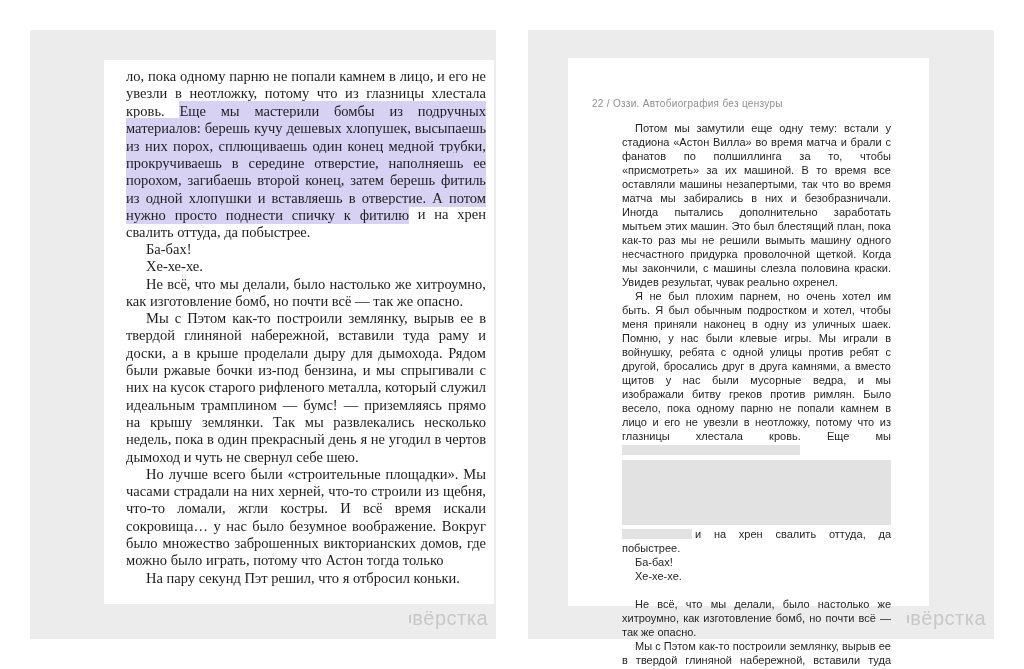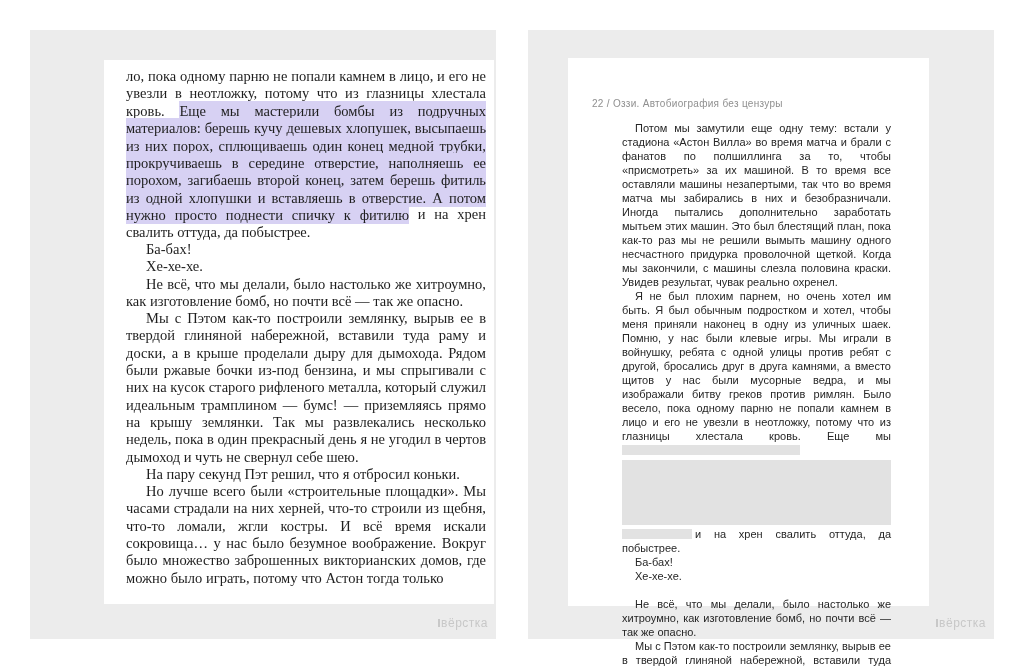--- a/index.html
+++ b/index.html
@@ -83,21 +83,21 @@
     height: 65px;
     margin: 3px 0 2px 0;
   }
 
   
   .watermark {
     position: absolute;
     right: 8px; bottom: 9px;
     display: flex; align-items: center;
     color: #c8c8c8;
-    font-size: 12px;
+    font-size: 20px;
     letter-spacing: 0.5px;
     user-select: none;
   }
   .wm-bar {
     display: inline-block;
     width: 2px; height: 8px;
     background: #c8c8c8;
     margin-right: 1px;
   }
 </style>
@@ -107,22 +107,22 @@
 <div class="stage">
 
   <div class="panel left">
     <div class="page-card card-left">
       <div class="serif-text">
         <p class="no-indent"><span>ло, пока одному парню не попали камнем в лицо, и его не увезли в неотложку, потому что из глазницы хлестала кровь. </span><span class="hl">Еще мы мастерили бомбы из подручных материалов: берешь кучу дешевых хлопушек, высыпаешь из них порох, сплющиваешь один конец медной трубки, прокручиваешь в середине отверстие, наполняешь ее порохом, загибаешь второй конец, затем берешь фитиль из одной хлопушки и вставляешь в отверстие. А потом нужно просто поднести спичку к фитилю</span><span> и на хрен свалить оттуда, да побыстрее.</span></p>
         <p class="italic">Ба-бах!</p>
         <p>Хе-хе-хе.</p>
         <p>Не всё, что мы делали, было настолько же хитроумно, как изготовление бомб, но почти всё — так же опасно.</p>
         <p>Мы с Пэтом как-то построили землянку, вырыв ее в твердой глиняной набережной, вставили туда раму и доски, а в крыше проделали дыру для дымохода. Рядом были ржавые бочки из-под бензина, и мы спрыгивали с них на кусок старого рифленого металла, который служил идеальным трамплином — бумс! — приземляясь прямо на крышу землянки. Так мы развлекались несколько недель, пока в один прекрасный день я не угодил в чертов дымоход и чуть не свернул себе шею.</p>
+        <p>Но лучше всего были «строительные площадки». Мы часами страдали на них херней, что-то строили из щебня, что-то ломали, жгли костры. И всё время искали сокровища… у нас было безумное воображение. Вокруг было множество заброшенных викторианских домов, где можно было играть, потому что Астон тогда только</p>
         <p>На пару секунд Пэт решил, что я отбросил коньки.</p>
-        <p>Но лучше всего были «строительные площадки». Мы часами страдали на них херней, что-то строили из щебня, что-то ломали, жгли костры. И всё время искали сокровища… у нас было безумное воображение. Вокруг было множество заброшенных викторианских домов, где можно было играть, потому что Астон тогда только</p>
       </div>
     </div>
     <div class="watermark">
       <span class="wm-bar"></span>
       <span>вёрстка</span>
     </div>
   </div>
 
   <div class="panel right">
     <div class="page-card card-right">

